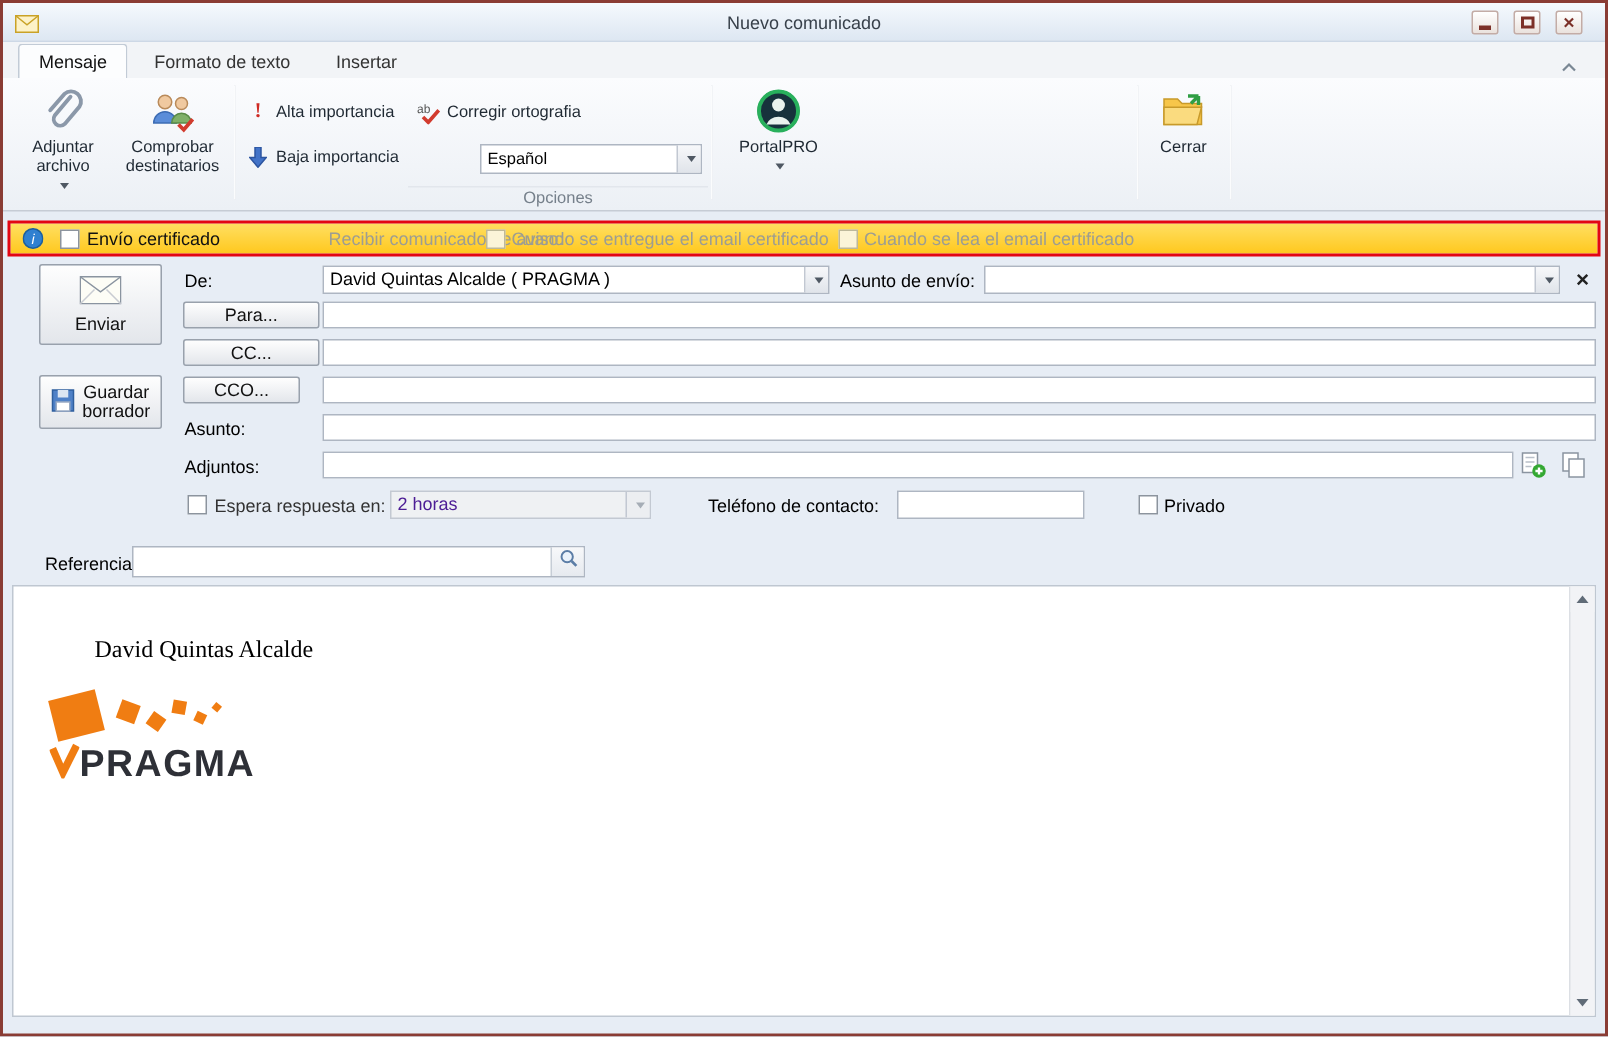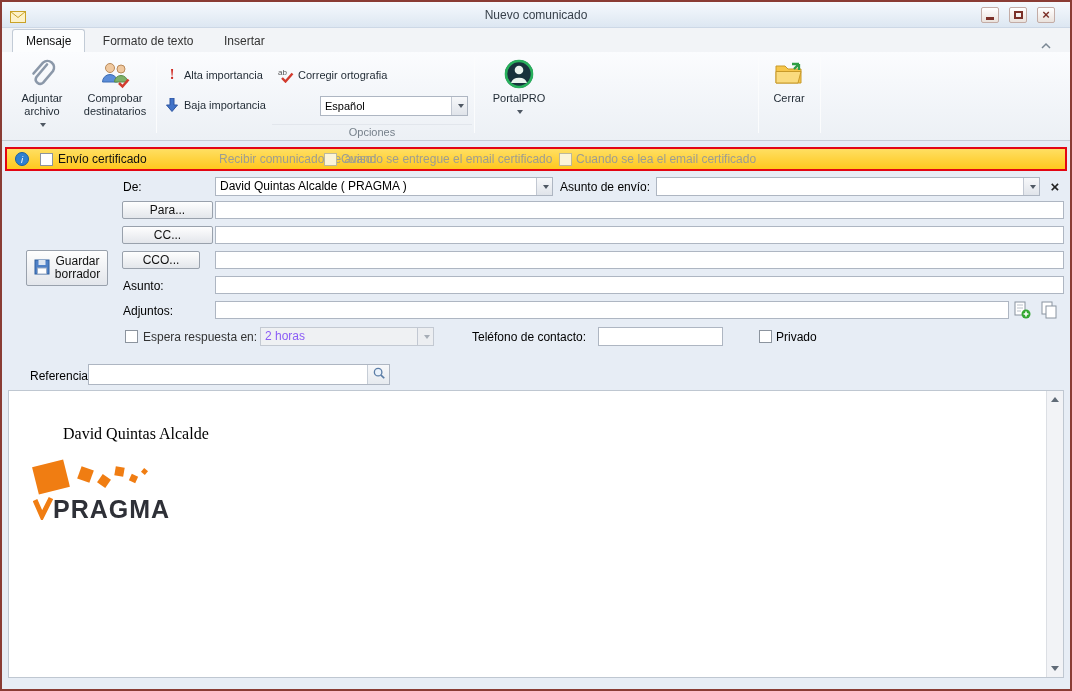--- a/index.html
+++ b/index.html
@@ -50,21 +50,21 @@
   
   .lbl{position:absolute;font-size:12px;color:#000;white-space:nowrap;}
   .btn{position:absolute;background:linear-gradient(#fefefe,#e3e6eb);border:1px solid #99a1ac;border-radius:2px;
     font-size:12px;color:#111;display:flex;align-items:center;justify-content:center;cursor:default;}
   .field{position:absolute;background:#fff;border:1px solid #aeb6c2;}
   .combo{position:absolute;background:#fff;border:1px solid #aeb6c2;display:flex;align-items:stretch;}
   .combo .val{flex:1;font-size:12px;padding:1px 4px 0;white-space:nowrap;overflow:hidden;color:#000;}
   .combo .drop{width:16px;background:linear-gradient(#f7f8fa,#e0e4ea);border-left:1px solid #c2c8d2;
     display:flex;align-items:center;justify-content:center;}
   .combo.disabled{background:#eff1f3;border-color:#c3c9d2;}
-  .combo.disabled .val{color:#8b5cf6;}
+  .combo.disabled .val{color:#4c1d95;}
   .combo.disabled .drop{background:#eceef1;}
   .combo.disabled .drop .caret{border-top-color:#a6adb6;}
   .bigpush{flex-direction:column;gap:4px;}
   .gline{font-size:12px;line-height:13px;text-align:center;}
 
   
   .bodyarea{position:absolute;left:6px;top:388px;width:1056px;height:288px;background:#fff;border:1px solid #bfc7d1;}
   .scroll{position:absolute;right:0;top:0;bottom:0;width:17px;background:#f2f3f6;border-left:1px solid #dcdfe4;}
   .sbtn{position:absolute;left:0;right:0;height:17px;display:flex;align-items:center;justify-content:center;background:#f2f3f6;}
   .tri-up{width:0;height:0;border-left:4px solid transparent;border-right:4px solid transparent;border-bottom:5px solid #606b77;}
@@ -212,20 +212,30 @@
     </span>
     <span class="cb" style="left:33px;top:4px;"></span>
     <span class="blbl" style="left:51px;">Envío certificado</span>
     <span class="blbl dimtxt" style="left:212px;">Recibir comunicado de aviso:</span>
     <span class="cb dim" style="left:317px;top:4px;"></span>
     <span class="blbl dimtxt" style="left:334px;">Cuando se entregue el email certificado</span>
     <span class="cb dim" style="left:552px;top:4px;"></span>
     <span class="blbl dimtxt" style="left:569px;">Cuando se lea el email certificado</span>
   </div>
 
+  <div class="btn bigpush" style="left:24px;top:174px;width:82px;height:54px;display:flex;">
+    <span>
+      <svg width="28" height="19" viewBox="0 0 28 19">
+        <rect x="0.5" y="0.5" width="27" height="18" fill="#fdfdf6" stroke="#8a94a0"></rect>
+        <path d="M0.5 0.5 L14 10.5 L27.5 0.5" fill="none" stroke="#8a94a0"></path>
+        <path d="M0.5 18.5 L10 9 M27.5 18.5 L18 9" fill="none" stroke="#c9ccd2"></path>
+      </svg>
+    </span>
+    <span class="gline">Enviar</span>
+  </div>
 
   <div class="btn" style="left:24px;top:248px;width:82px;height:36px;gap:5px;">
     <span>
       <svg width="16" height="16" viewBox="0 0 16 16">
         <rect x="1" y="1" width="14" height="14" fill="#4f81c7" stroke="#2f5f9e"></rect>
         <rect x="4.5" y="1" width="7" height="5" fill="#dce6f2"></rect>
         <rect x="3.5" y="9" width="9" height="6" fill="#fff" stroke="#9aabc4"></rect>
       </svg>
     </span>
     <span class="gline" style="width:46px;">Guardar borrador</span>

